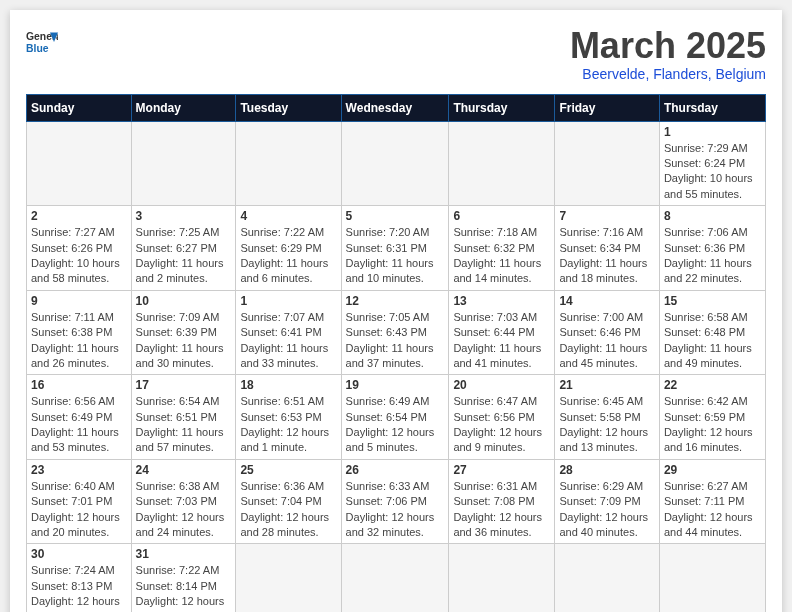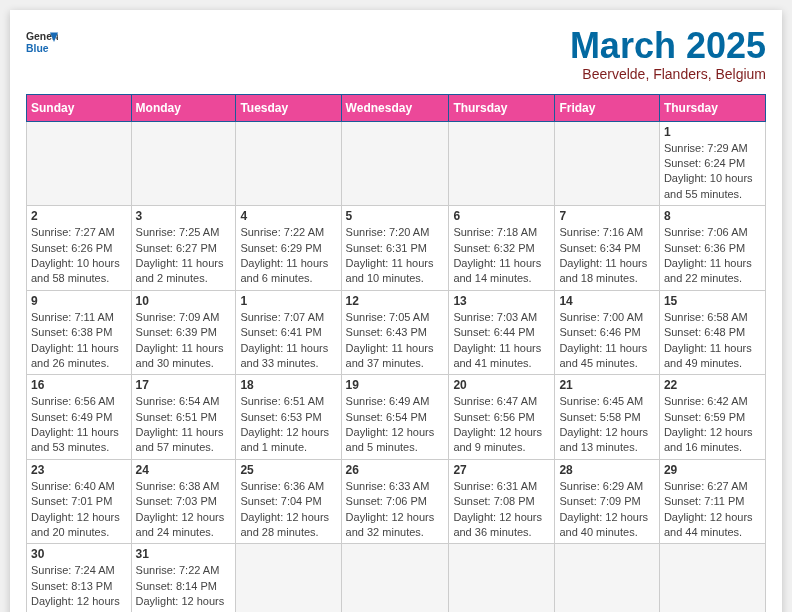--- a/index.html
+++ b/index.html
@@ -33,34 +33,34 @@
     .logo-icon {
       width: 32px;
       height: 32px;
     }
     .title-section {
       text-align: right;
     }
     .month-title {
       font-size: 36px;
       font-weight: bold;
-      color: #0369a1;
+      color: #404040;
       line-height: 1.1;
     }
     .subtitle {
       font-size: 14px;
-      color: #7f1d1d;
+      color: #1d4ed8;
     }
     .calendar-table {
       width: 100%;
       border-collapse: collapse;
       font-size: 10.5px;
     }
     .calendar-table th {
-      background-color: #ec4899;
+      background-color: #0f172a;
       color: white;
       padding: 6px 4px;
       text-align: left;
       font-size: 12px;
       font-weight: bold;
       border: 1px solid #1a5a9a;
     }
     .calendar-table td {
       border: 1px solid #ccc;
       vertical-align: top;

